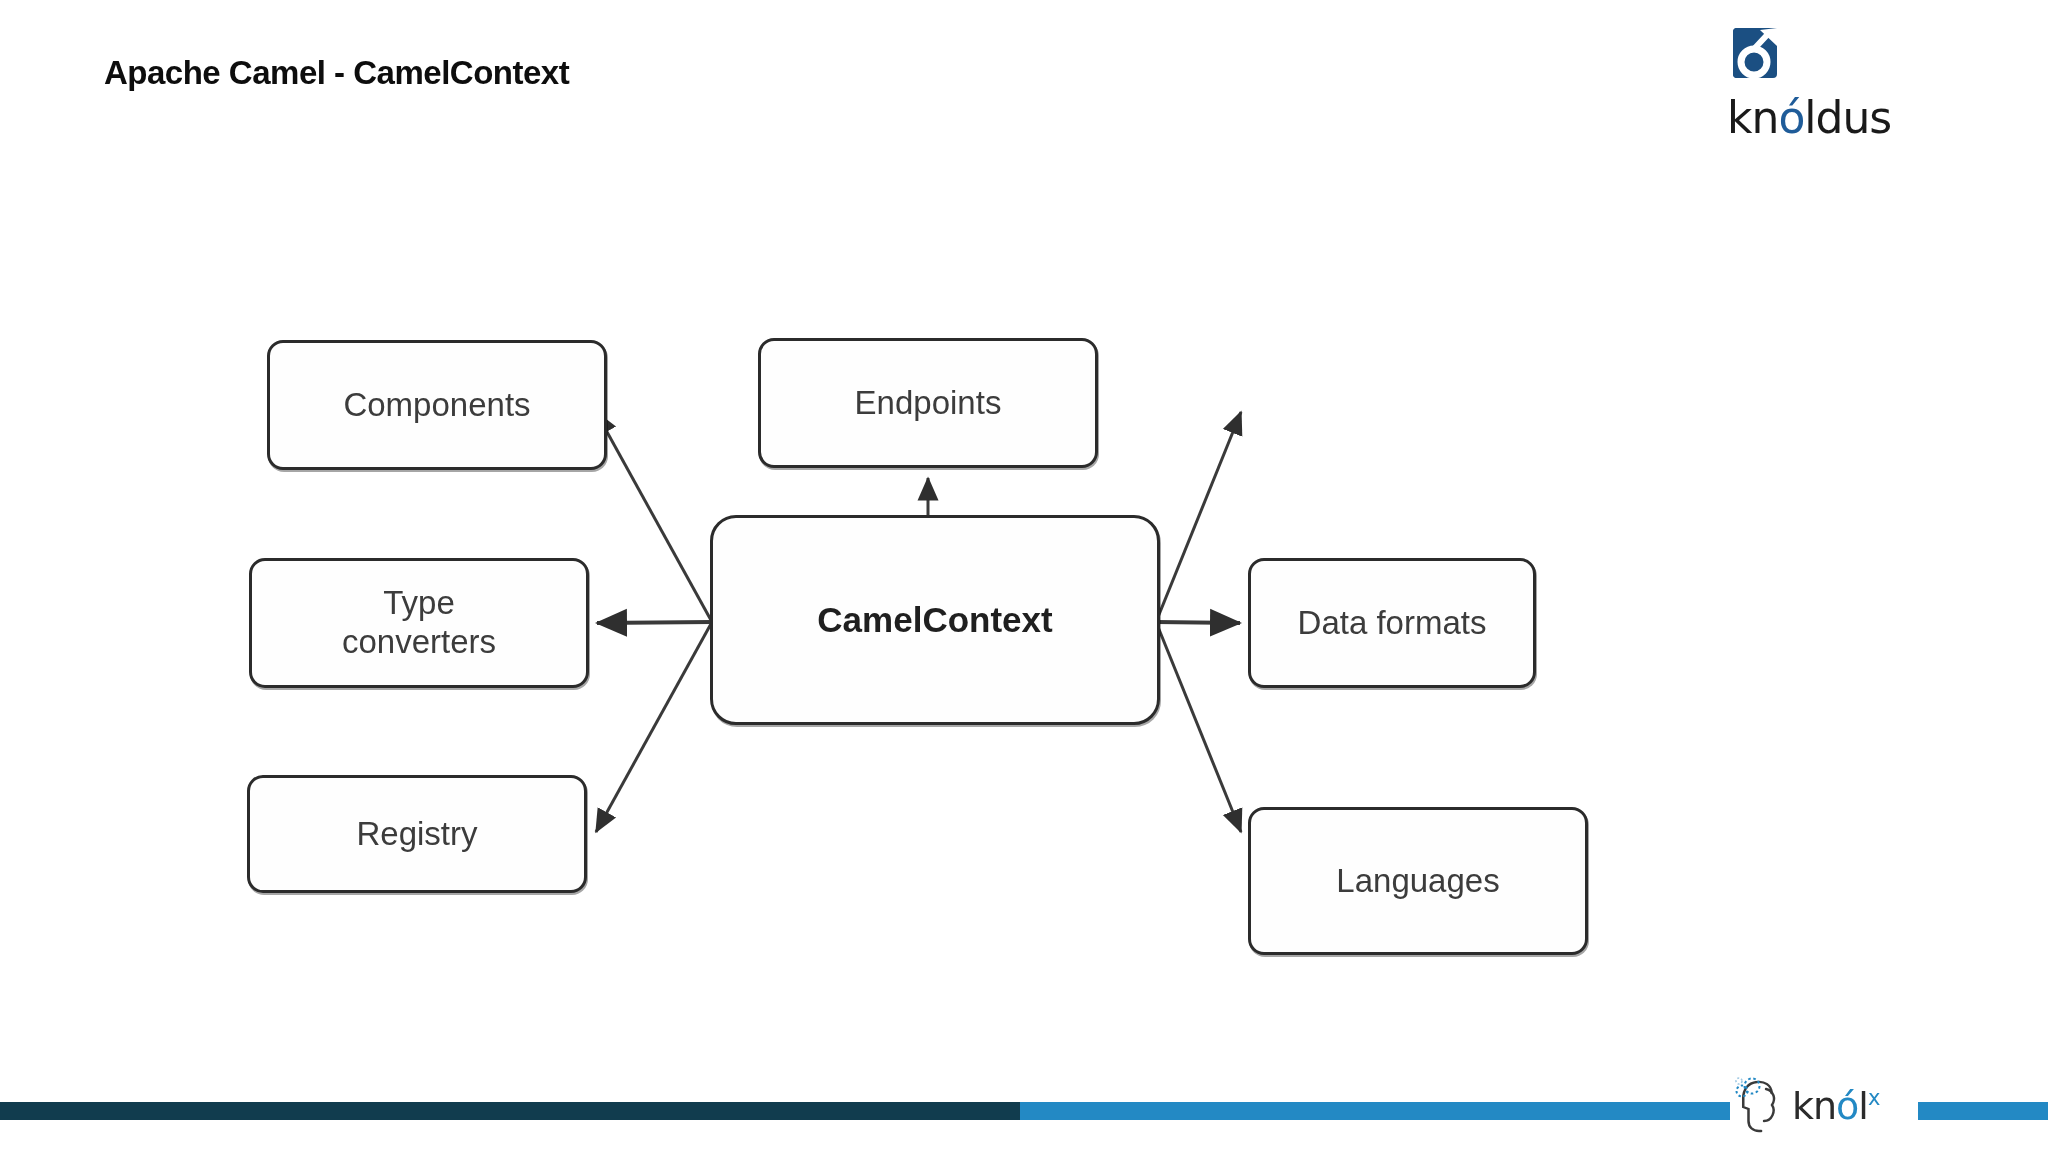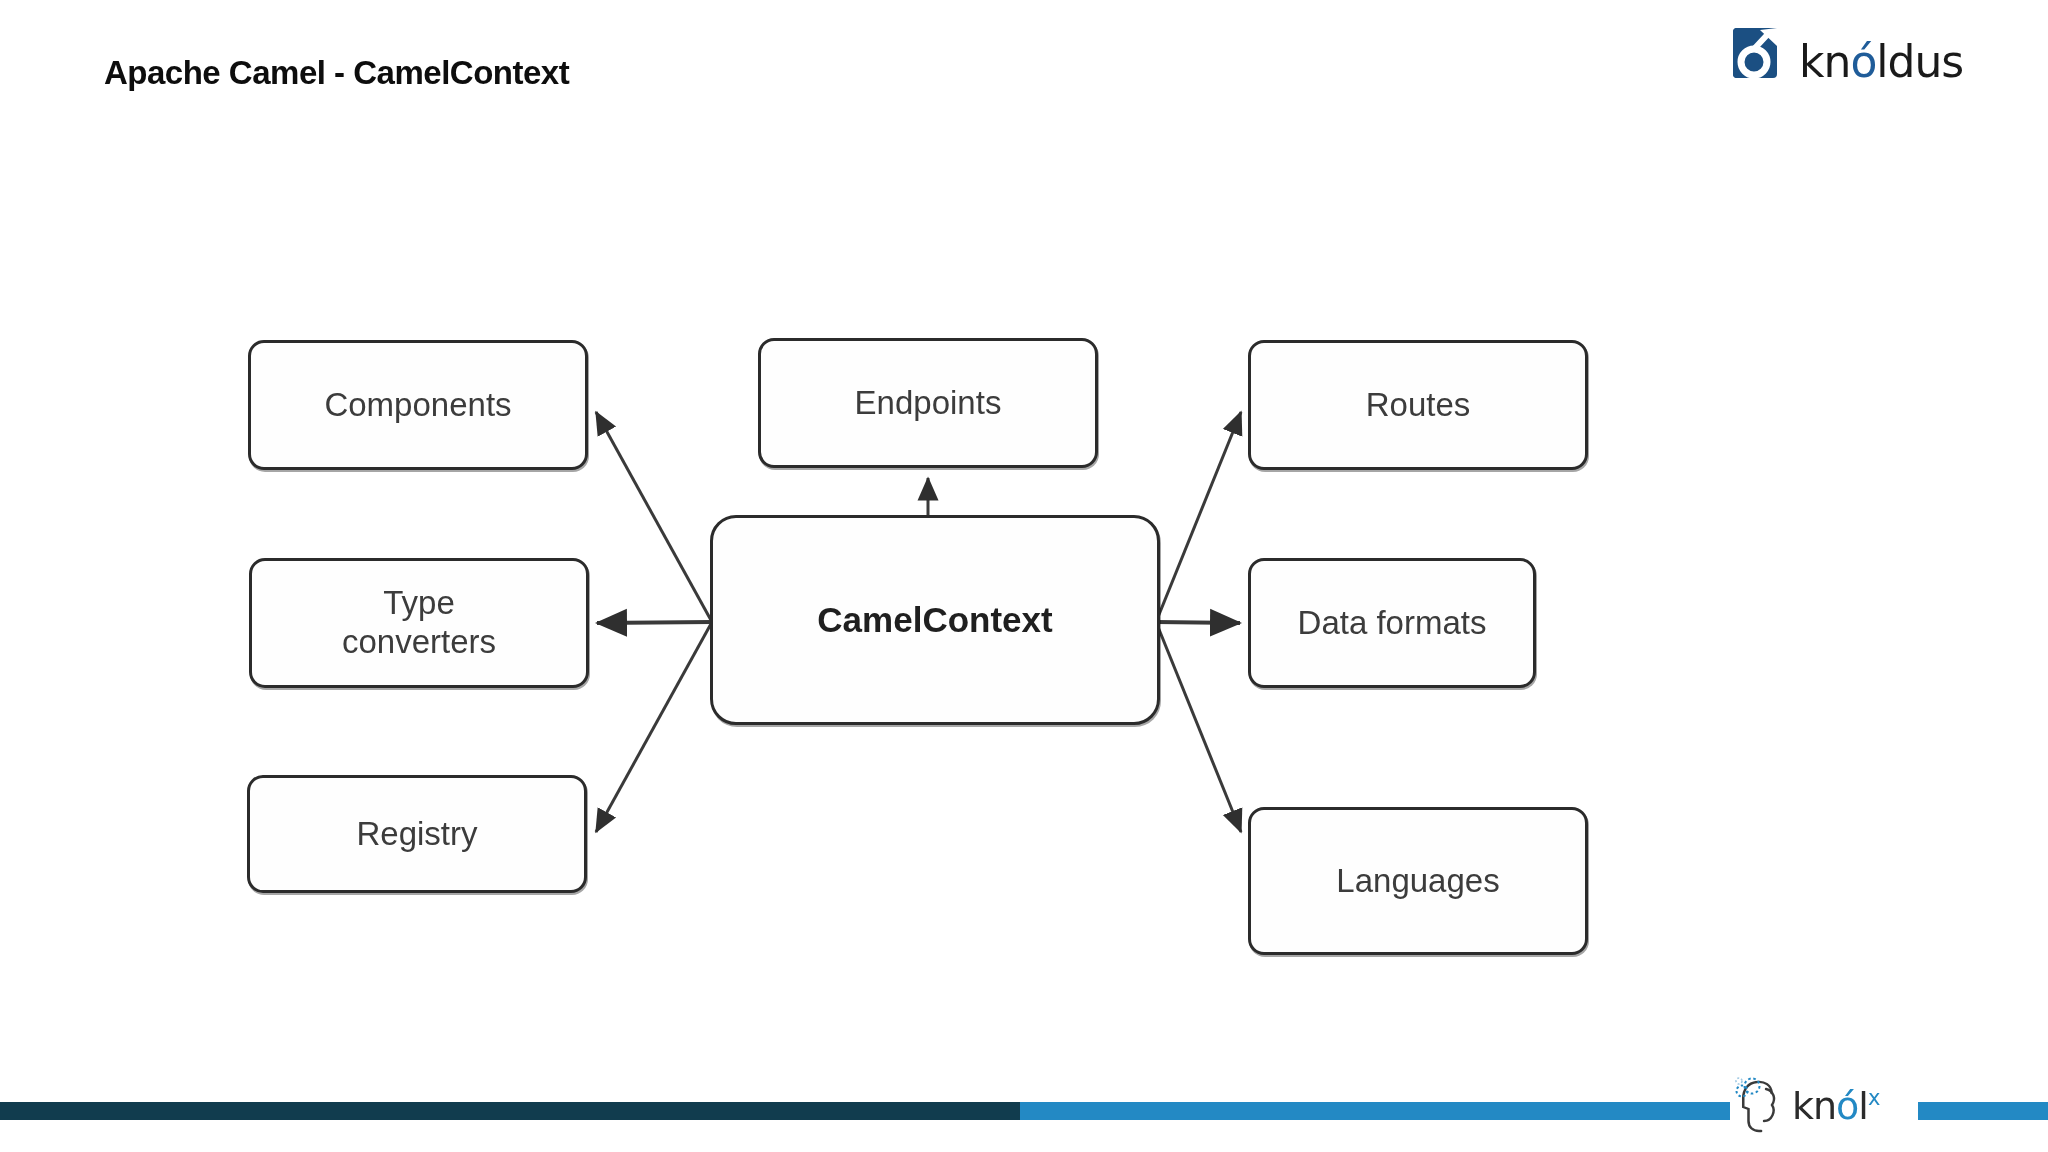--- a/index.html
+++ b/index.html
@@ -27,22 +27,23 @@
     letter-spacing: -0.5px;
     white-space: nowrap;
   }
 
   
   .brand-logo {
     position: absolute;
     left: 1727px;
     top: 24px;
     display: flex;
-    align-items: flex-end;
+    align-items: flex-start;
     gap: 12px;
+    flex-direction: column;
   }
   .brand-mark {
     width: 60px;
     height: 60px;
     position: relative;
   }
   .brand-wordmark {
     font-size: 44px;
     line-height: 1;
     color: #1a1a1a;
@@ -182,44 +183,41 @@
 
     <line x1="928" y1="516" x2="928" y2="478" stroke="#3a3a3a" stroke-width="3" marker-end="url(#arrowhead)"></line>
 
     <line x1="1156" y1="622" x2="1241" y2="412" stroke="#3a3a3a" stroke-width="3" marker-end="url(#arrowhead)"></line>
 
     <line x1="1156" y1="622" x2="1240" y2="623" stroke="#3a3a3a" stroke-width="4" marker-end="url(#arrowhead)"></line>
 
     <line x1="1156" y1="622" x2="1241" y2="832" stroke="#3a3a3a" stroke-width="3" marker-end="url(#arrowhead)"></line>
   </svg>
 
-  <div class="node" style="left:248px; top:340px; width:340px; height:130px;">
+  <div class="node" style="left:267px; top:340px; width:340px; height:130px;">
     <span class="node-label">Components</span>
   </div>
 
   <div class="node" style="left:249px; top:558px; width:340px; height:130px;">
     <span class="node-label">Type
 converters</span>
   </div>
 
   <div class="node" style="left:247px; top:775px; width:340px; height:118px;">
     <span class="node-label">Registry</span>
   </div>
 
   <div class="node" style="left:758px; top:338px; width:340px; height:130px;">
     <span class="node-label">Endpoints</span>
   </div>
 
   <div class="node center" style="left:710px; top:515px; width:450px; height:210px;">
     <span class="node-label">CamelContext</span>
   </div>
 
-  <div class="node" style="left:1248px; top:340px; width:340px; height:130px;">
-    <span class="node-label">Routes</span>
-  </div>
 
   <div class="node" style="left:1248px; top:558px; width:288px; height:130px;">
     <span class="node-label">Data formats</span>
   </div>
 
   <div class="node" style="left:1248px; top:775px; width:340px; height:148px;margin-top:32px;">
     <span class="node-label">Languages</span>
   </div>
 
 </div>

